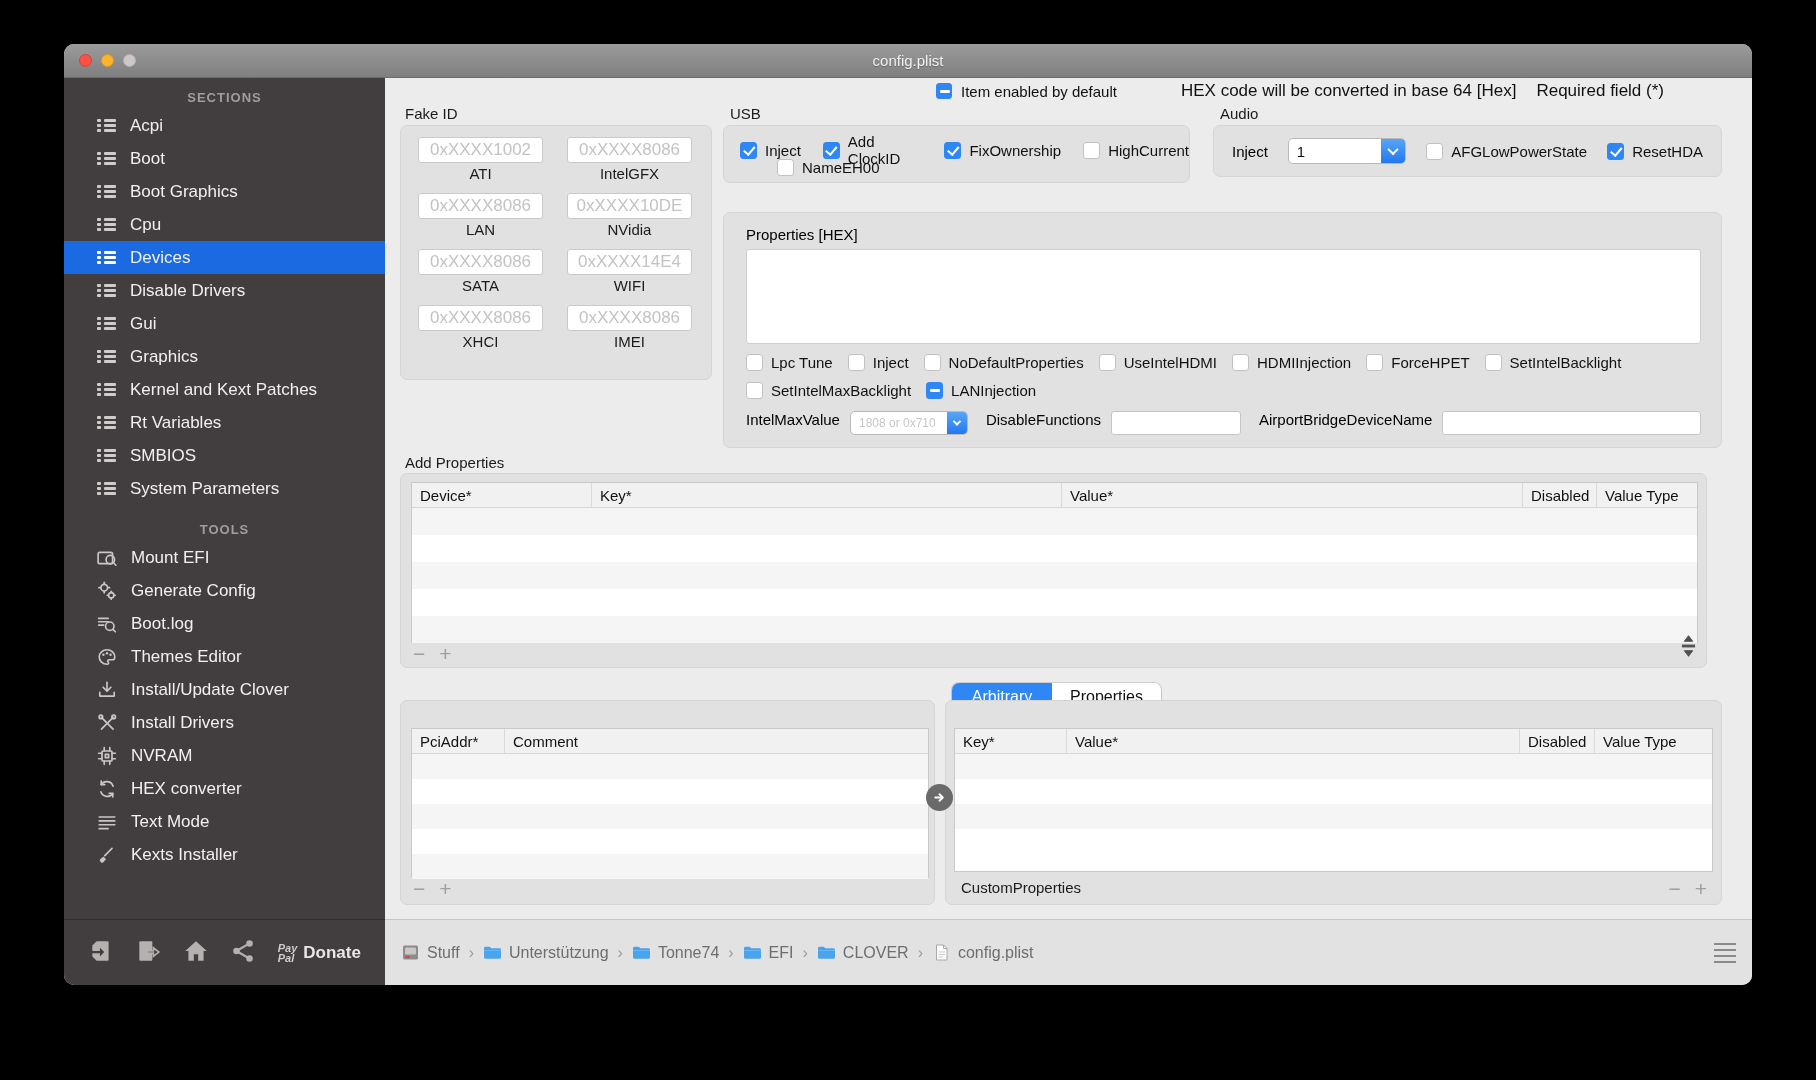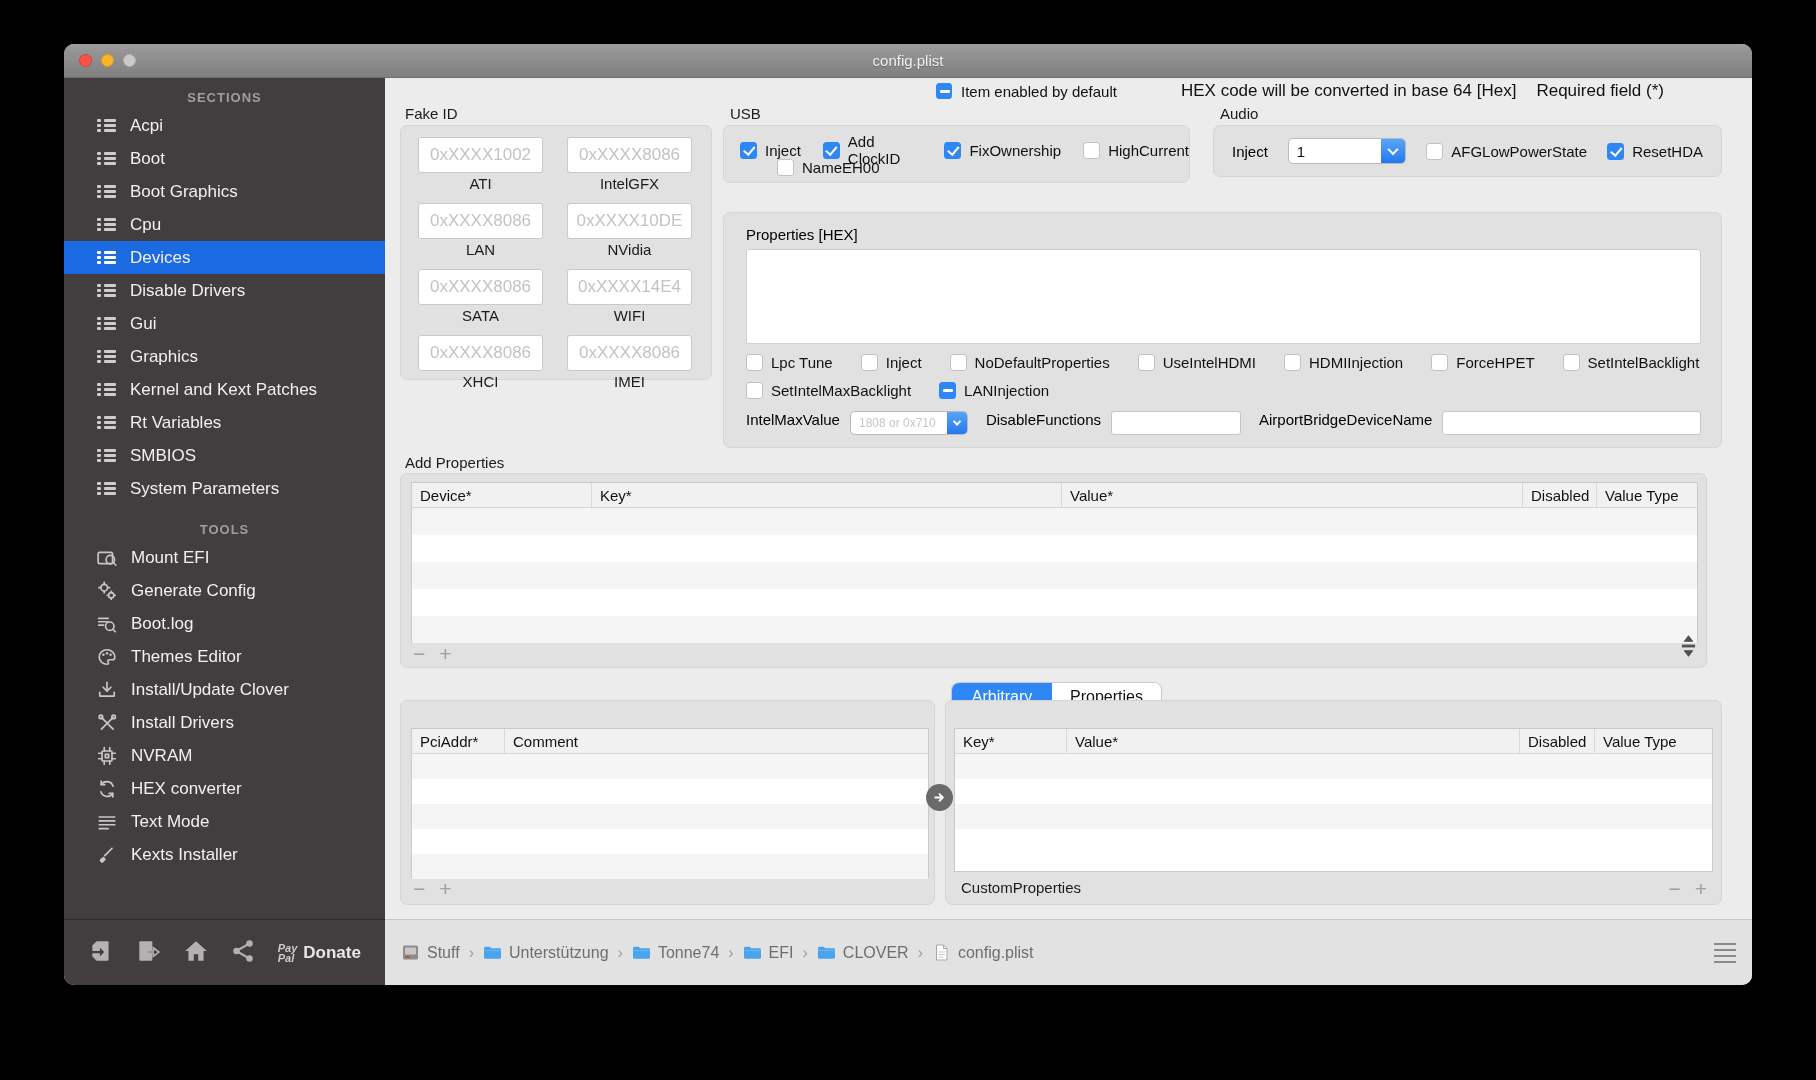--- a/index.html
+++ b/index.html
@@ -55,38 +55,38 @@
   .cb { width:17px; height:17px; border-radius:3.5px; background:#fff; box-shadow:inset 0 0 0 1px #c2c2c2; position:relative; flex:none; }
   .cb.checked, .cb.mixed { background:#2f87f5; box-shadow:none; }
   .cb.checked::after { content:""; position:absolute; left:5.5px; top:2.5px; width:4.5px; height:8.5px;
                        border-right:2px solid #fff; border-bottom:2px solid #fff; transform:rotate(40deg); }
   .cb.mixed::after { content:""; position:absolute; left:3.5px; top:7px; width:10px; height:2.6px; background:#fff; border-radius:1.3px; }
   .cbfield { display:flex; align-items:center; gap:8px; font-size:15px; color:#111; }
 
   
   .fakeid-grid { position:absolute; left:33px; top:59px; width:280px; display:grid; grid-template-columns:125px 125px; column-gap:24px; row-gap:11px; }
   .fid-cell { text-align:center; }
-  .fid-cell input { width:125px; height:36px; border:1px solid #c9c9c9; border-radius:3px; background:#fff;
+  .fid-cell input { width:125px; height:26px; border:1px solid #c9c9c9; border-radius:3px; background:#fff;
                     text-align:center; font-size:17px; color:#333; font-family:inherit; }
   .fid-cell input::placeholder { color:#c3c3c3; }
   .fid-label { font-size:15px; color:#1b1b1b; margin-top:2px; }
 
   
   .combo { display:flex; height:26px; background:#fff; border:1px solid #b9b9b9; border-radius:5px; overflow:hidden; align-items:stretch; }
   .combo .val { flex:1; display:flex; align-items:center; padding:0 8px; font-size:15px; color:#111; }
   .combo .val.ph { color:#c6c6c6; font-size:12px; }
   .combo .dd { width:24px; background:linear-gradient(#57a5f8,#2478ef); display:flex; align-items:center; justify-content:center; }
   .chev { width:8px; height:8px; border-right:2px solid #fff; border-bottom:2px solid #fff; transform:rotate(45deg) translate(-1px,-1px); }
 
   .tf { background:#fff; border:1px solid #c6c6c6; border-radius:3px; height:24px; font-size:15px; padding:0 6px; font-family:inherit; }
 
   .hexarea { position:absolute; left:22px; top:36px; width:955px; height:95px; background:#fff;
              border:1px solid #cfcfcf; border-radius:3px; resize:none; font-family:inherit; }
 
-  .cbrow { position:absolute; display:flex; align-items:center; gap:28px; }
+  .cbrow { position:absolute; display:flex; align-items:center; gap:15px; }
 
   
   .tbl { position:absolute; background:#fff; border:1px solid #c9c9c9; }
   .tbl .hd { display:flex; height:25px; background:#f1f1f1; border-bottom:1px solid #d6d6d6; align-items:stretch; font-size:15px; color:#111; }
   .tbl .hd span { display:flex; align-items:center; padding:0 8px; border-right:1px solid #dadada; }
   .tbl .hd span:last-child { border-right:none; }
   .tbl .hd span.fill { flex:1; }
   .trow { height:27px; }
   .trow:nth-child(even) { background:#f5f5f5; }
   .trow.sm { height:25px; }

